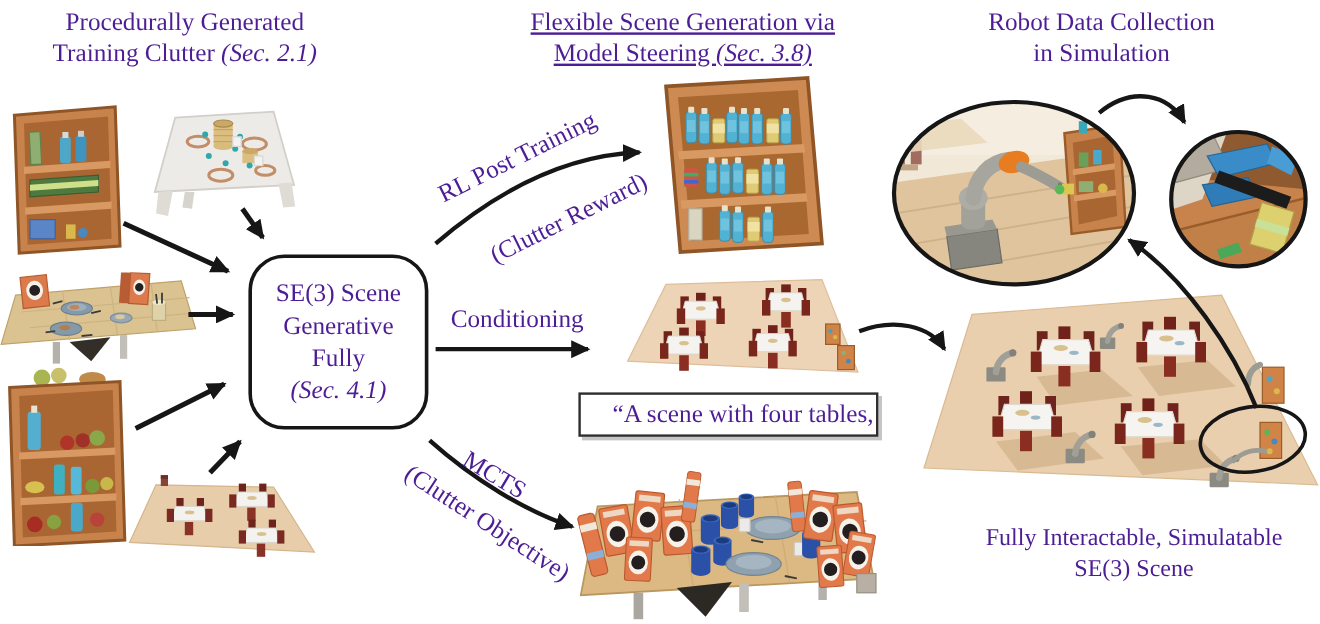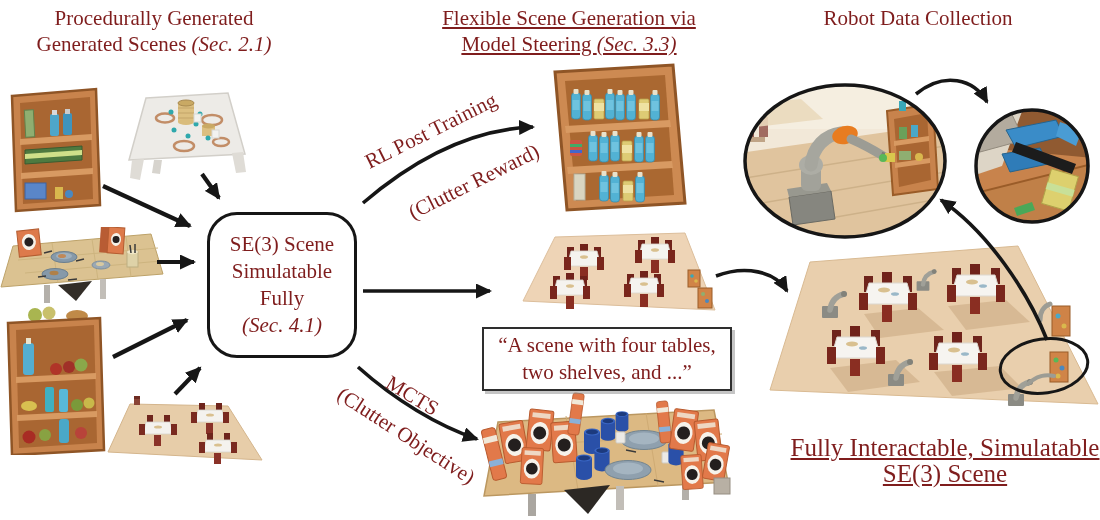--- a/index.html
+++ b/index.html
@@ -1,51 +1,52 @@
 <!DOCTYPE html>
 <html><head>
 <meta charset="utf-8">
 <style>
   html,body{margin:0;padding:0;background:#ffffff;}
   .canvas{position:relative;width:1100px;height:520px;background:#ffffff;overflow:hidden;
-          font-family:"Liberation Serif","DejaVu Serif",serif;color:#7f1d1d;}
+          font-family:"Liberation Serif","DejaVu Serif",serif;color:#4c1d95;}
   .abs{position:absolute;}
   .hdr{position:absolute;text-align:center;font-size:21px;line-height:25.5px;}
   .hdr i{font-style:italic;text-align:right;}
   .lbl{position:absolute;font-size:21px;white-space:nowrap;transform-origin:center;}
   .model-box{position:absolute;left:207px;top:212px;width:150px;height:146px;
              border:3.5px solid #161616;border-radius:30px;background:#ffffff;
              display:flex;flex-direction:column;align-items:center;justify-content:center;
              font-size:21px;line-height:27px;text-align:center;box-sizing:border-box;z-index:6;}
   .prompt{position:absolute;left:482px;top:327px;width:242px;background:#ffffff;
           border:2.2px solid #2e2e2e;box-shadow:3px 3px 0 rgba(140,140,140,.5);
-          font-size:21px;line-height:27px;text-align:center;padding:3px 2px;z-index:7;}
+          font-size:21px;line-height:27px;text-align:right;padding:3px 2px;z-index:7;}
   .caption{position:absolute;left:790px;top:435px;width:310px;text-align:center;
-           font-size:25px;line-height:26px;z-index:4;text-decoration:underline;}
+           font-size:20px;line-height:26px;z-index:4;}
   svg{display:block;}
   .arrows{position:absolute;left:0;top:0;z-index:5;pointer-events:none;}
   .scene{z-index:2;}
 </style>
 </head>
 <body>
 
 <div class="canvas">
 
   <div class="hdr" style="left:13px;top:6px;width:282px;">
     <div><span>Procedurally Generated</span></div>
-    <div><span>Generated Scenes </span><i>(Sec. 2.1)</i></div>
+    <div><span>Training Clutter </span><i>(Sec. 2.1)</i></div>
   </div>
 
   <div class="hdr" style="left:419px;top:6px;width:300px;text-decoration:underline;">
     <div><span>Flexible Scene Generation via</span></div>
-    <div><span>Model Steering </span><i>(Sec. 3.3)</i></div>
+    <div><span>Model Steering </span><i>(Sec. 3.8)</i></div>
   </div>
 
   <div class="hdr" style="left:768px;top:6px;width:300px;">
     <div><span>Robot Data Collection</span></div>
+    <div><span>in Simulation</span></div>
   </div>
 
   <svg class="abs scene" style="left:5px;top:84px;" width="100" height="130" viewBox="0 0 100 130">
     <polygon points="7,12 91,5 95,121 11,127" fill="#c8834c" stroke="#8f5526" stroke-width="2.5"></polygon>
     <polygon points="15,19 85,13 88,115 18,120" fill="#a96632"></polygon>
     <polygon points="15,55 87,50 87,56 15,61" fill="#d89a62"></polygon>
     <polygon points="16,89 88,84 88,90 16,95" fill="#d89a62"></polygon>
     <rect x="20" y="26" width="9" height="27" fill="#8fae71" stroke="#62824c" transform="rotate(-3 24 39)"></rect>
     <rect x="45" y="30" width="9" height="22" rx="2" fill="#4ea6c9"></rect>
     <rect x="47" y="26" width="5" height="5" fill="#d9d9d9"></rect>
@@ -172,21 +173,21 @@
         <rect x="-4" y="7" width="7" height="11" fill="#8a3228"></rect>
       </g>
     </defs>
     <use href="#tbl5" x="52" y="34"></use>
     <use href="#tbl5" x="104" y="22"></use>
     <use href="#tbl5" x="112" y="52"></use>
   </svg>
 
   <div class="model-box">
     <div><span>SE(3) Scene</span></div>
-    <div><span>Simulatable</span></div>
+    <div><span>Generative</span></div>
     <div><span>Fully</span></div>
     <div><i>(Sec. 4.1)</i></div>
   </div>
 
   <svg class="abs scene" style="left:546px;top:62px;" width="144" height="150" viewBox="0 0 144 150">
     <polygon points="9,10 127,3 139,141 21,148" fill="#cd8a52" stroke="#8f5526" stroke-width="3"></polygon>
     <polygon points="19,19 119,13 128,133 30,139" fill="#aa6831"></polygon>
     <polygon points="19,64 124,58 125,65 20,71" fill="#d89a62"></polygon>
     <polygon points="21,105 126,99 127,106 22,112" fill="#d89a62"></polygon>
     <defs>
@@ -457,26 +458,26 @@
       <path d="M 363,291 L 490,291" stroke-width="3.6" marker-end="url(#ah)"></path>
       <path d="M 358,367 C 395,400 438,426 477,439" stroke-width="3.6" marker-end="url(#ah)"></path>
       <path d="M 716,276 C 745,265 775,271 787,291" stroke-width="3.6" marker-end="url(#ah)"></path>
       <path d="M 916,94 C 944,71 974,79 987,102" stroke-width="3.6" marker-end="url(#ah)"></path>
       <path d="M 1047,340 C 1028,292 988,232 941,200" stroke-width="3.6" marker-end="url(#ah)"></path>
     </g>
   </svg>
 
   <div class="lbl" style="left:431px;top:131px;transform:translate(-50%,-50%) rotate(-26.5deg);z-index:6;">RL Post Training</div>
   <div class="lbl" style="left:474px;top:182px;transform:translate(-50%,-50%) rotate(-26.5deg);z-index:6;">(Clutter Reward)</div>
+  <div class="lbl" style="left:431px;top:266px;transform:translate(-50%,-50%);z-index:6;">Conditioning</div>
   <div class="lbl" style="left:412px;top:396px;transform:translate(-50%,-50%) rotate(31deg);z-index:6;">MCTS</div>
   <div class="lbl" style="left:406px;top:436px;transform:translate(-50%,-50%) rotate(33deg);z-index:6;">(Clutter Objective)</div>
 
   <div class="prompt">
     <div><span>“A scene with four tables,</span></div>
-    <div><span>two shelves, and ...”</span></div>
   </div>
 
   <div class="caption">
     <div><span>Fully Interactable, Simulatable</span></div>
     <div><span>SE(3) Scene</span></div>
   </div>
 
 </div>
 
 </body></html>

